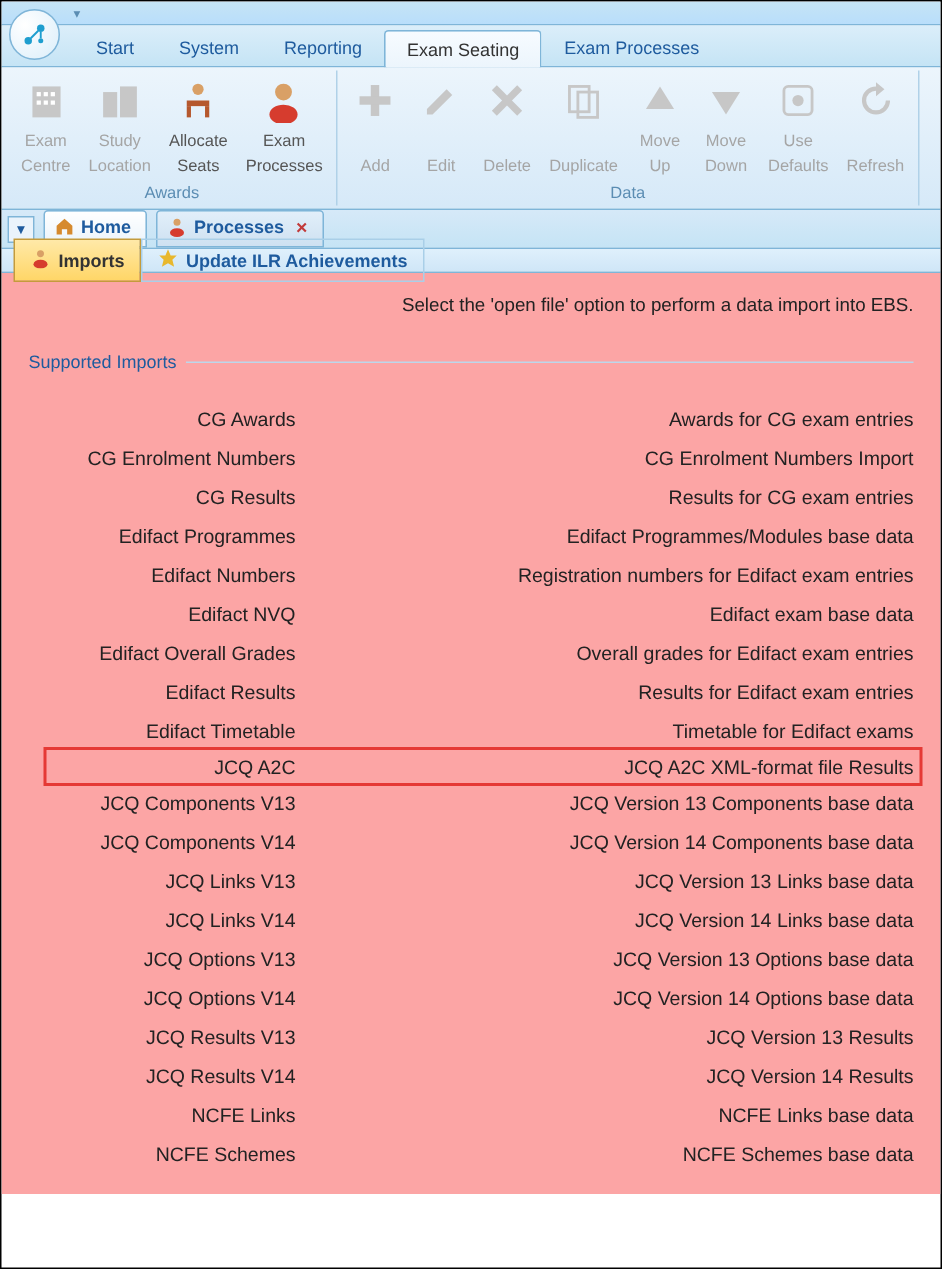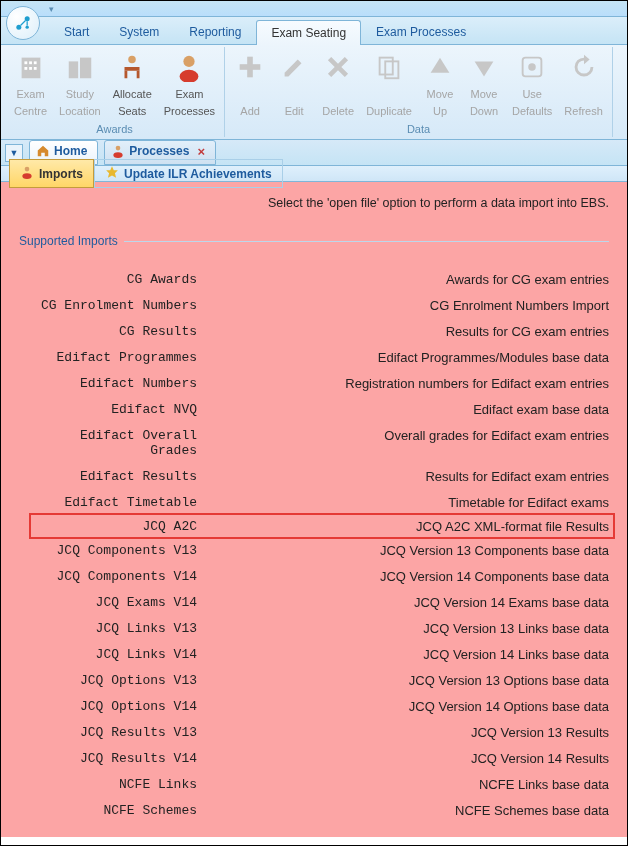--- a/index.html
+++ b/index.html
@@ -197,21 +197,21 @@
   .implist {
     padding-left: 16px;
   }
   .improw {
     display: flex;
     padding: 5.5px 0;
     font-size: 13px;
     color: #222;
     cursor: pointer;
   }
-  .improw .col1 { width: 162px; font-family: Liberation Mono, monospace; }
+  .improw .col1 { width: 162px; }
   .improw .col2 { flex: 1; }
   .improw.hl {
     border: 2px solid #e53935;
     margin: -2px -6px;
     padding: 3.5px 4px;
   }
   
   .ico svg { width: 30px; height: 30px; }
 </style>
 </head>
@@ -454,24 +454,20 @@
       </div>
       <div class="improw">
         <div class="col1">JCQ Components V13</div>
         <div class="col2">JCQ Version 13 Components base data</div>
       </div>
       <div class="improw">
         <div class="col1">JCQ Components V14</div>
         <div class="col2">JCQ Version 14 Components base data</div>
       </div>
       <div class="improw">
-        <div class="col1">JCQ Exams V14</div>
-        <div class="col2">JCQ Version 14 Exams base data</div>
-      </div>
-      <div class="improw">
         <div class="col1">JCQ Links V13</div>
         <div class="col2">JCQ Version 13 Links base data</div>
       </div>
       <div class="improw">
         <div class="col1">JCQ Links V14</div>
         <div class="col2">JCQ Version 14 Links base data</div>
       </div>
       <div class="improw">
         <div class="col1">JCQ Options V13</div>
         <div class="col2">JCQ Version 13 Options base data</div>

